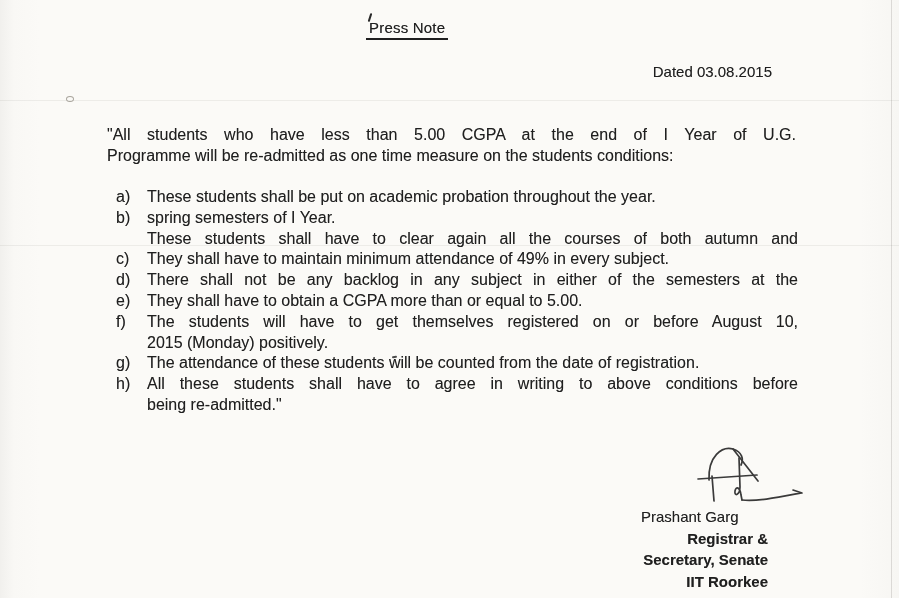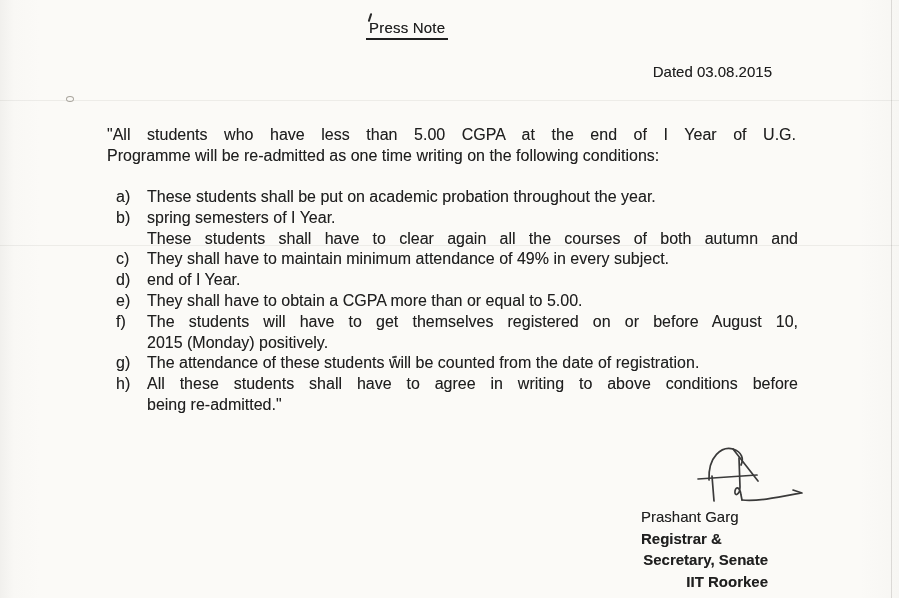--- a/index.html
+++ b/index.html
@@ -141,20 +141,21 @@
     font-size: 15px;
     line-height: 21.5px;
     text-shadow: 0 0 0.5px rgba(30,30,30,0.4);
   }
   .sig-name {
     text-align: left;
     font-weight: 500;
     white-space: nowrap;
   }
   .sig-role1 {
+    text-align: right;
     font-weight: bold;
     white-space: nowrap;
   }
   .sig-role2, .sig-org {
     text-align: right;
     font-weight: bold;
     white-space: nowrap;
   }
 </style>
 </head>
@@ -167,21 +168,21 @@
   <div class="edge-line"></div>
   <div class="speck s1"></div>
   <div class="speck s2"></div>
   <div class="title-tick"></div>
 
   <div class="doc-title">Press Note</div>
   <div class="dated">Dated 03.08.2015</div>
 
   <div class="intro">
     <div class="line stretch">"All students who have less than 5.00 CGPA at the end of I Year of U.G.</div>
-    <div class="line">Programme will be re-admitted as one time writing on the following conditions:</div>
+    <div class="line">Programme will be re-admitted as one time measure on the students conditions:</div>
   </div>
 
   <div class="cond-list">
 
     <div class="cond">
       <span class="marker">a)</span>
       <div class="ctext">
         <div class="line">These students shall be put on academic probation throughout the year.</div>
       </div>
     </div>
@@ -197,21 +198,21 @@
     <div class="cond">
       <span class="marker">c)</span>
       <div class="ctext">
         <div class="line">They shall have to maintain minimum attendance of 49% in every subject.</div>
       </div>
     </div>
 
     <div class="cond">
       <span class="marker">d)</span>
       <div class="ctext">
-        <div class="line">end of I Year.</div>
+        <div class="line stretch">There shall not be any backlog in any subject in either of the semesters at the</div>
       </div>
     </div>
 
     <div class="cond">
       <span class="marker">e)</span>
       <div class="ctext">
         <div class="line">They shall have to obtain a CGPA more than or equal to 5.00.</div>
       </div>
     </div>
 

